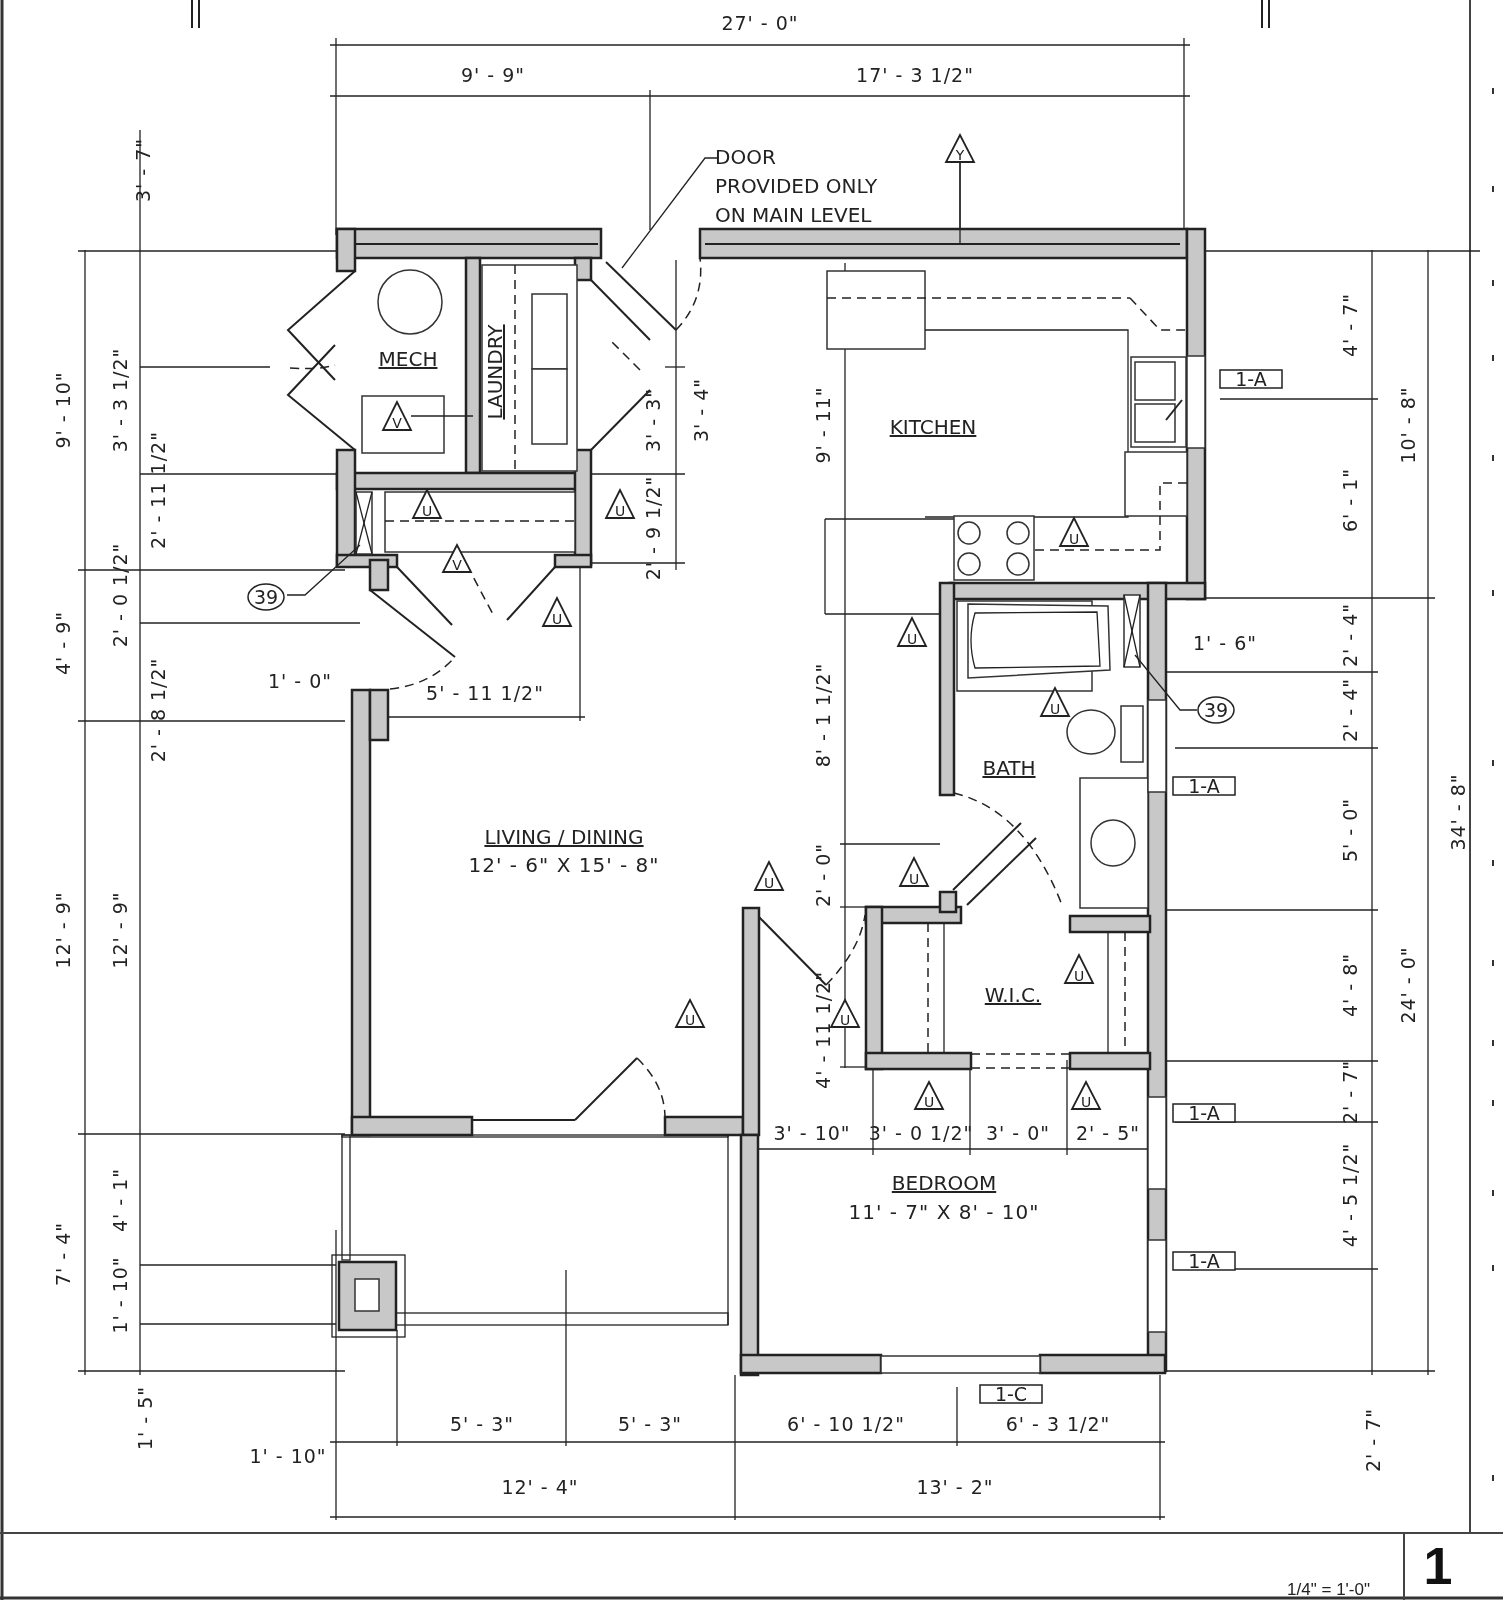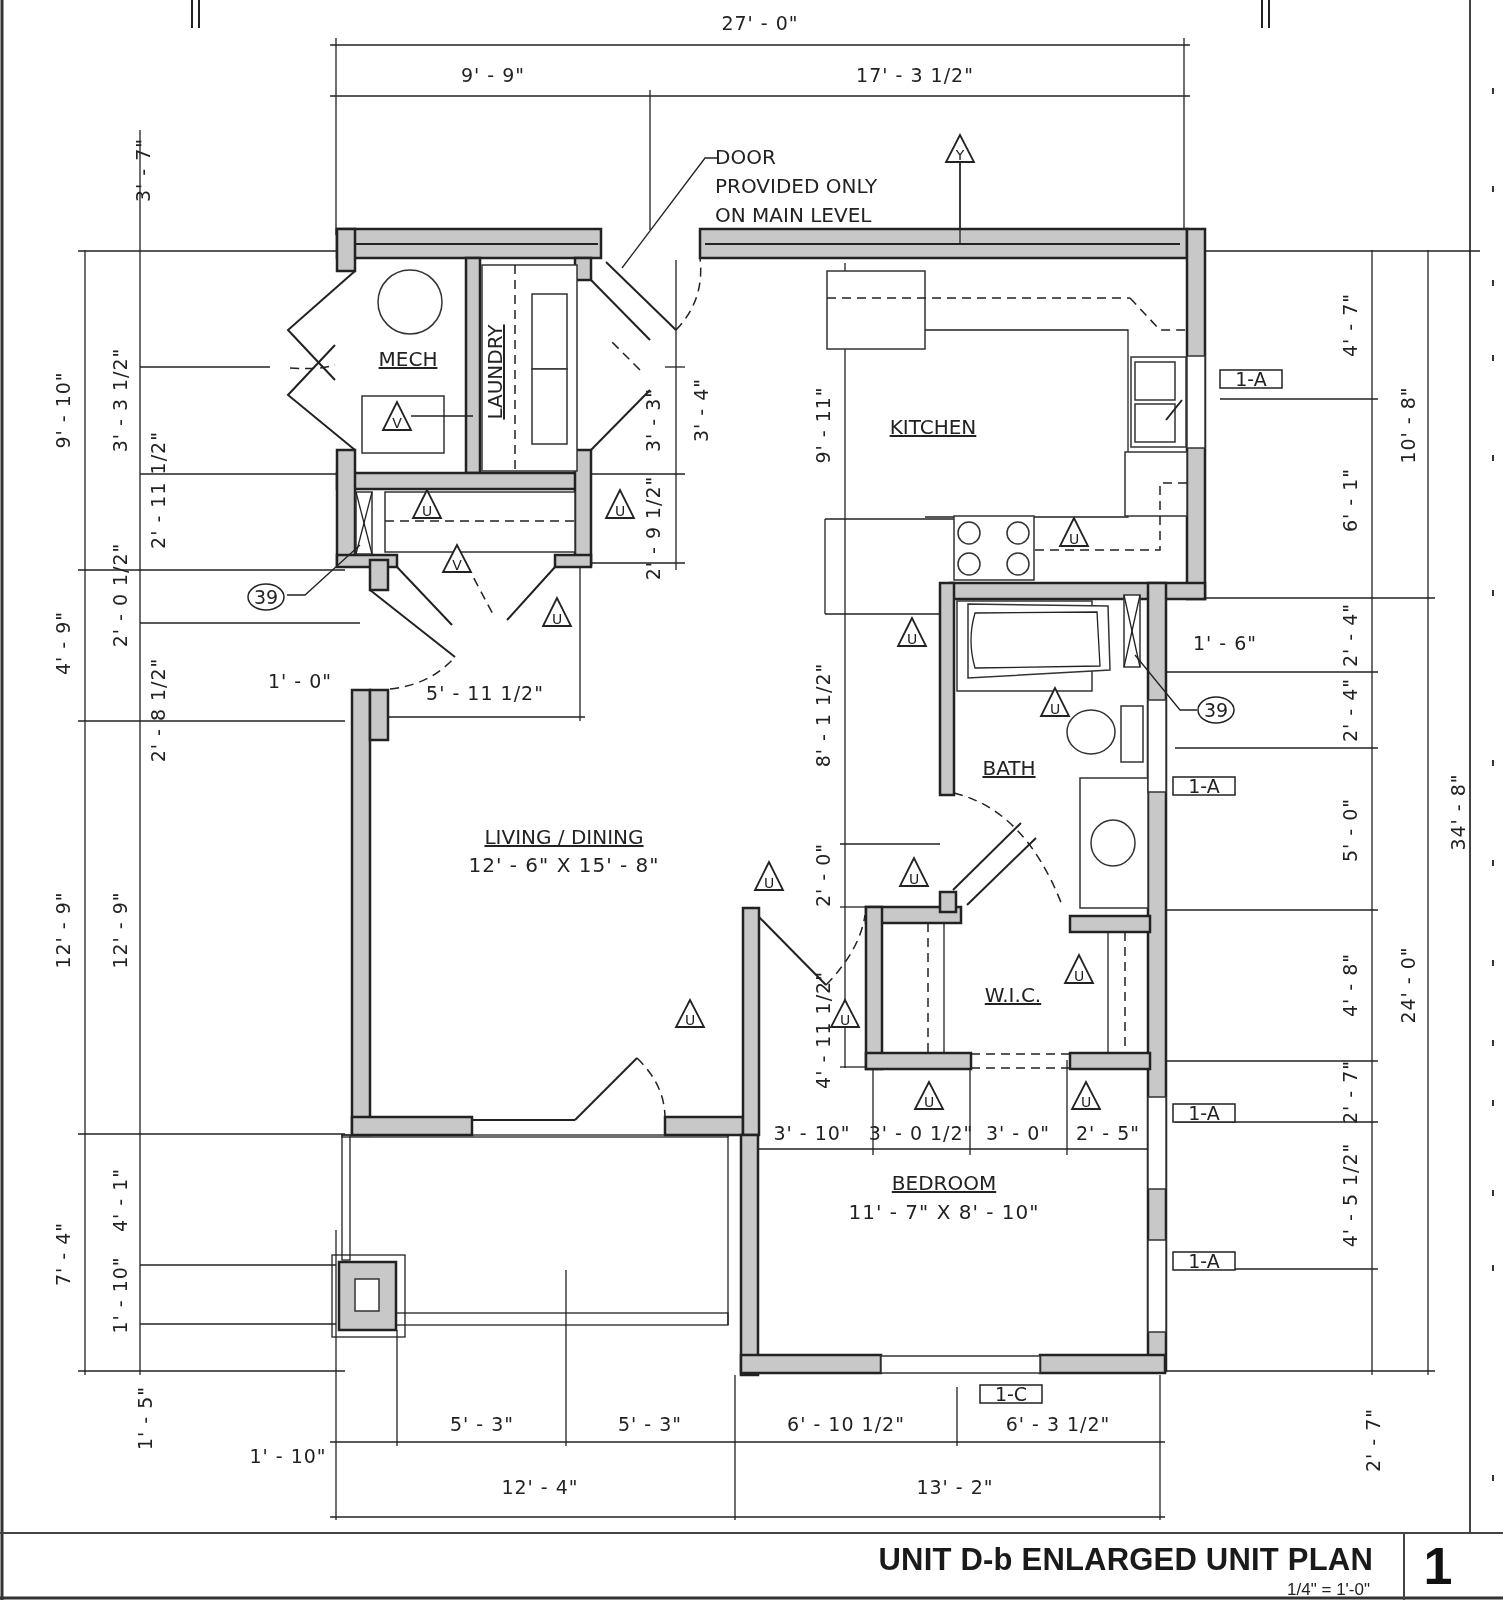--- a/index.html
+++ b/index.html
@@ -410,18 +410,17 @@
     <text class="dim" x="650" y="1431" text-anchor="middle">5' - 3"</text>
     <text class="dim" x="846" y="1431" text-anchor="middle">6' - 10 1/2"</text>
     <text class="dim" x="1058" y="1431" text-anchor="middle">6' - 3 1/2"</text>
     <text class="dim" x="540" y="1494" text-anchor="middle">12' - 4"</text>
     <text class="dim" x="955" y="1494" text-anchor="middle">13' - 2"</text>
   </g>
 </svg>
 </div>
 
 <div id="title-block">
-  <div id="title-text">UNIT D-b ENLARGED UNIT PLAN</div>
   <div id="scale-text">1/4" = 1'-0"</div>
   <div id="sheet-num-box">
     <div id="sheet-num">1</div>
   </div>
 </div>
 
 </body></html>

